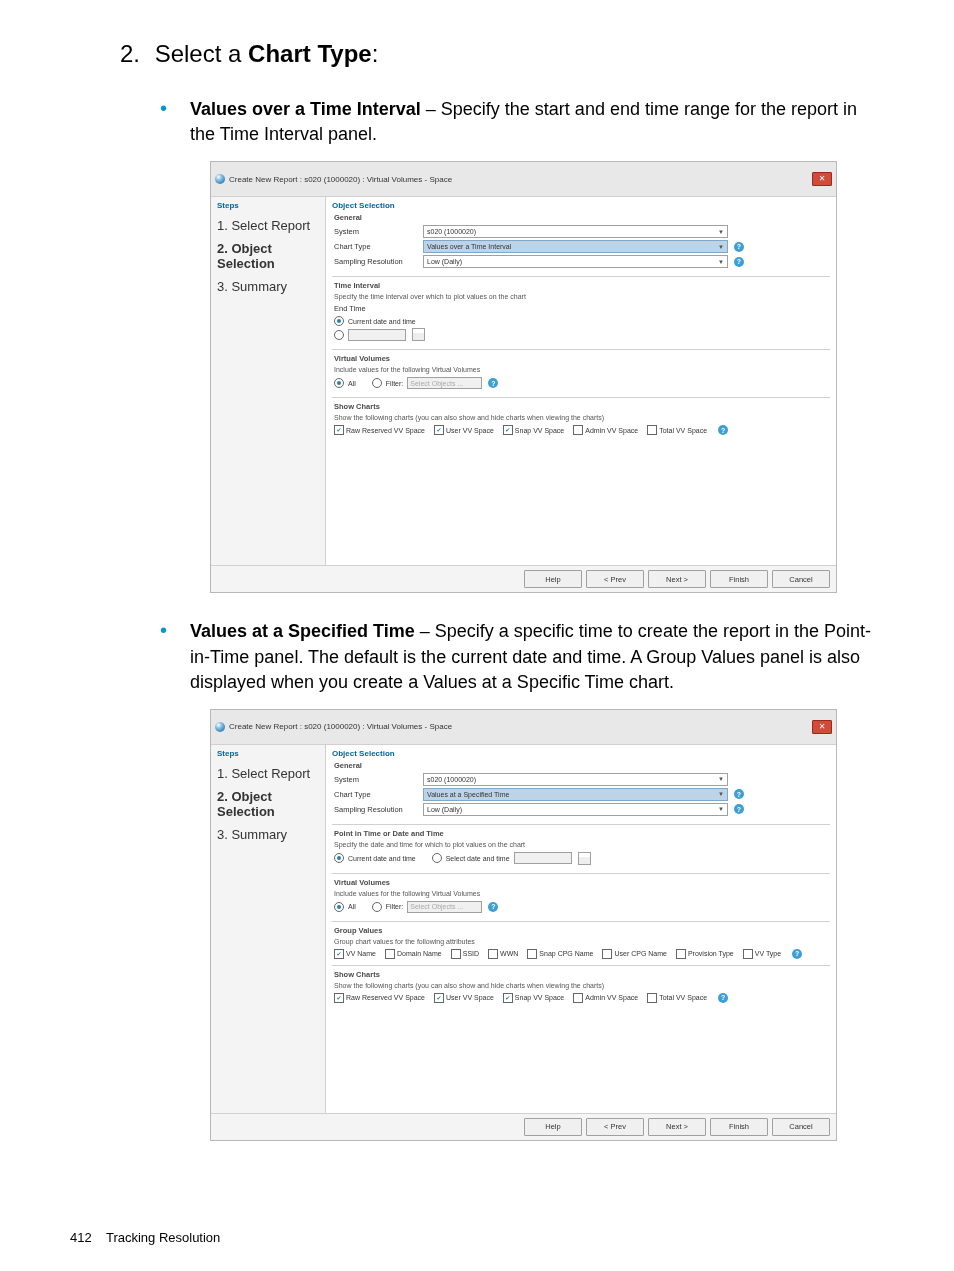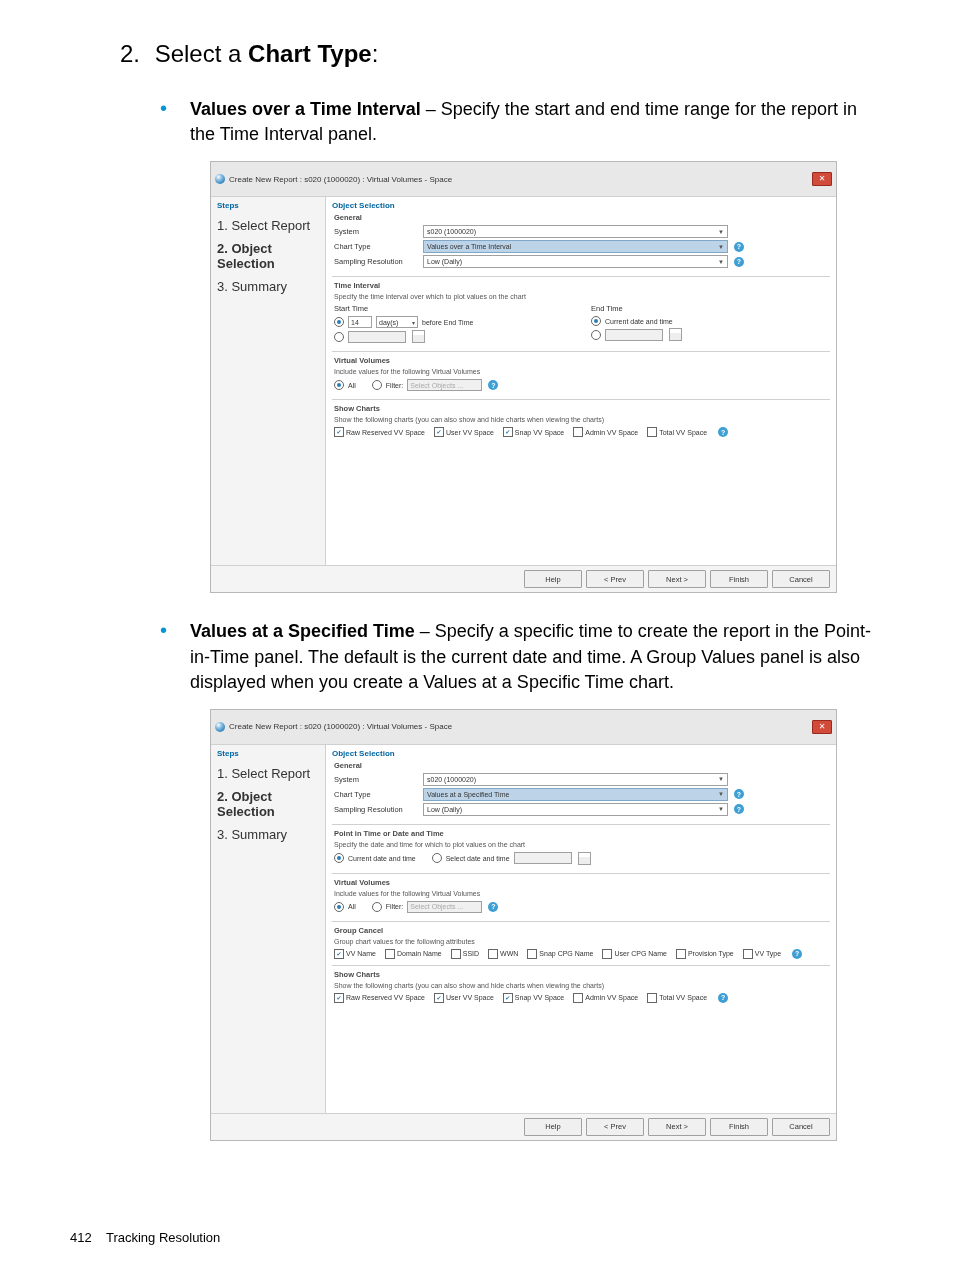--- a/index.html
+++ b/index.html
@@ -135,39 +135,20 @@
               </span>
             <span class="info-dot">?</span>
           </div>
         </div>
 
         <div class="section">
           <div class="section-title">Time Interval</div>
           <div class="section-desc">Specify the time interval over which to plot values on the chart</div>
           <div class="ti-cols">
             <div class="ti-col">
-              <div class="ti-sub">Start Time</div>
-              <div class="form-row">
-                <span class="radio checked"></span>
-                <span class="tiny-input" style="width:24px;">
-                    <span>14</span>
-                  </span>
-                <span class="tiny-input" style="width:42px;">
-                    <span>day(s)</span>
-                    <span class="dropdown-arrow">▾</span>
-                  </span>
-                <span style="font-size:7px;">before End Time</span>
-              </div>
-              <div class="form-row">
-                <span class="radio"></span>
-                <span class="spinner-box tiny-input disabled"></span>
-                <span class="cal-icon"></span>
-              </div>
-            </div>
-            <div class="ti-col">
               <div class="ti-sub">End Time</div>
               <div class="form-row">
                 <span class="radio checked"></span>
                 <span style="font-size:7px;">Current date and time</span>
               </div>
               <div class="form-row">
                 <span class="radio"></span>
                 <span class="spinner-box tiny-input disabled"></span>
                 <span class="cal-icon"></span>
               </div>
@@ -307,21 +288,21 @@
             <span class="radio"></span>
             <span style="font-size:7px;">Filter:</span>
             <span class="tiny-input disabled" style="width:75px;">
                 <span>Select Objects ...</span>
               </span>
             <span class="info-dot">?</span>
           </div>
         </div>
 
         <div class="section">
-          <div class="section-title">Group Cancel</div>
+          <div class="section-title">Group Values</div>
           <div class="section-desc">Group chart values for the following attributes</div>
           <div class="chk-row">
             <span class="chk-item">
                 <span class="check on"></span>
                 <span>VV Name</span>
               </span>
             <span class="chk-item">
                 <span class="check"></span>
                 <span>Domain Name</span>
               </span>

